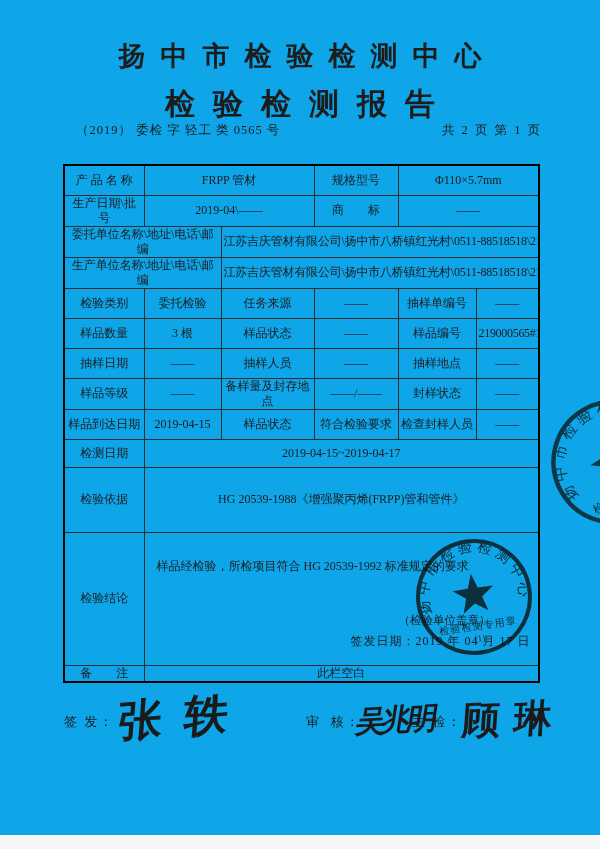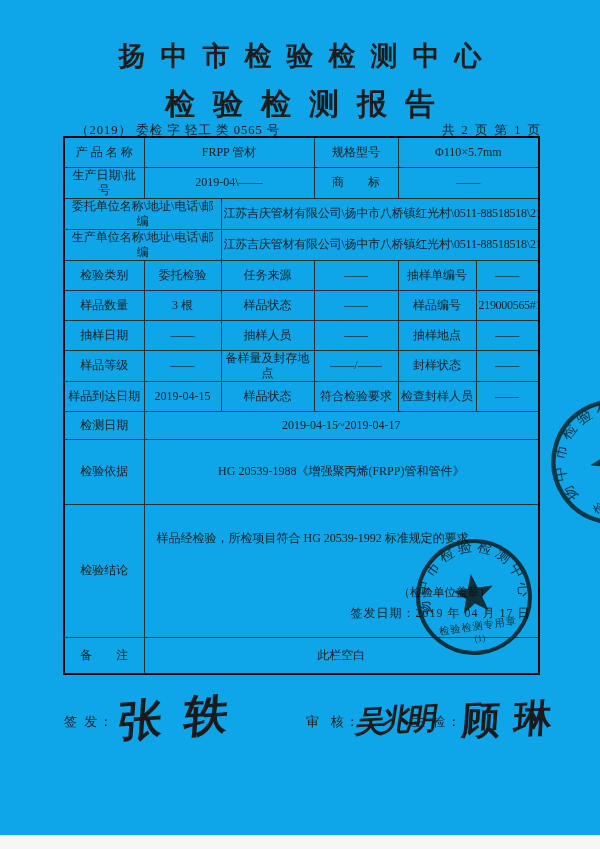--- a/index.html
+++ b/index.html
@@ -14,33 +14,33 @@
     font-size:27px;font-weight:bold;letter-spacing:15px;text-indent:15px;
   }
   .doc-title{
     position:absolute;top:84px;left:0;width:600px;text-align:center;
     font-size:30px;font-weight:bold;letter-spacing:18px;text-indent:18px;
   }
   .cert-no{position:absolute;top:122px;left:76px;font-size:12.5px;letter-spacing:1px;}
   .page-no{position:absolute;top:122px;right:58px;font-size:12.5px;letter-spacing:2px;}
 
   table.report{
-    position:absolute;left:63px;top:136px;width:475px;
+    position:absolute;left:63px;top:164px;width:475px;
     border-collapse:collapse;table-layout:fixed;
     border:2.5px solid #000;
   }
   table.report td{
     border:1px solid #2b2b2b;
     font-size:12px;text-align:center;vertical-align:middle;
     padding:0 2px;line-height:1.25;overflow:hidden;
   }
   tr.r1{height:30px}tr.r2{height:28px}tr.r3{height:30px}tr.r4{height:30px}
   tr.r5{height:30px}tr.r6{height:30px}tr.r7{height:30px}tr.r8{height:30px}
   tr.r9{height:30px}tr.r10{height:28px}tr.r11{height:65px}tr.r12{height:133px}
-  tr.r13{height:37px}
+  tr.r13{height:16px}
   td.left{text-align:left;padding-left:12px;}
   td.md{font-size:11px;}
   td.xs{font-size:10px;letter-spacing:-0.2px;white-space:nowrap;text-align:left;padding-left:6px;}
   td.tiny{font-size:9.5px;letter-spacing:-0.3px;white-space:nowrap;}
   td.conclusion-cell{position:relative;}
   .conclusion-text{position:absolute;left:12px;top:26px;width:370px;text-align:left;font-size:12px;}
   .seal-note{position:absolute;left:254px;top:80px;font-size:11.5px;white-space:nowrap;}
   .issue-date{position:absolute;left:206px;top:101px;font-size:12px;letter-spacing:1px;white-space:nowrap;}
 
   .stamp{position:absolute;pointer-events:none;mix-blend-mode:multiply;}

